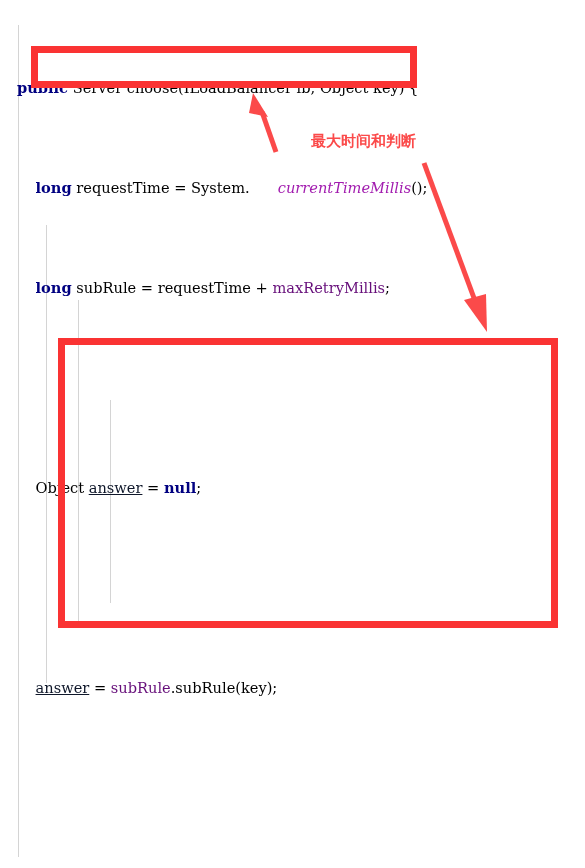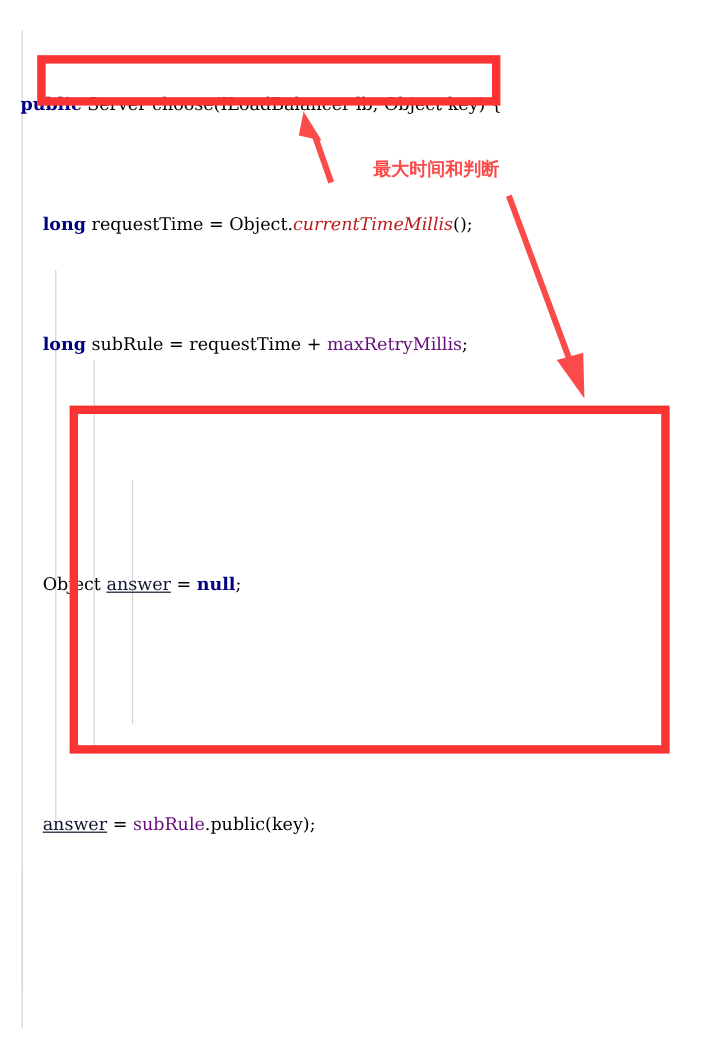--- a/index.html
+++ b/index.html
@@ -35,21 +35,21 @@
   .line {
     height: 25px;
     padding-left: 17px;
     white-space: pre;
   }
 
   
   .kw       { color: #000080; font-weight: bold; }
   .plain    { color: #000000; }
   .field    { color: #660E7A; font-weight: normal; }
-  .static   { color: #b91c1c; font-style: italic; }
+  .static   { color: #a21caf; font-style: italic; margin-left: 28px; }
   .localvar { color: #0f172a; text-decoration: underline; }
 
   
   .guide {
     position: absolute;
     width: 1px;
     background: #d4d4d4;
     z-index: 1;
   }
 
@@ -89,31 +89,31 @@
   <div class="guide" style="left:18px;  top:25px;  height:832px;"></div>
   <div class="guide" style="left:46px;  top:225px; height:458px;"></div>
   <div class="guide" style="left:78px;  top:300px; height:328px;"></div>
   <div class="guide" style="left:110px; top:400px; height:203px;"></div>
   <div class="guide" style="left:18px;  top:725px; height:100px;"></div>
 
   <div id="code">
 
     <div class="line"><span class="kw">public</span> <span class="plain">Server choose(ILoadBalancer lb, Object key) {</span></div>
 
-    <div class="line"><span class="plain">    </span><span class="kw">long</span> <span class="plain">requestTime = Object.</span><span class="static">currentTimeMillis</span><span class="plain">();</span></div>
+    <div class="line"><span class="plain">    </span><span class="kw">long</span> <span class="plain">requestTime = System.</span><span class="static">currentTimeMillis</span><span class="plain">();</span></div>
 
     <div class="line"><span class="plain">    </span><span class="kw">long</span> <span class="plain">subRule = requestTime + </span><span class="field">maxRetryMillis</span><span class="plain">;</span></div>
 
     <div class="line"> </div>
 
     <div class="line"><span class="plain">    Object </span><span class="localvar">answer</span><span class="plain"> = </span><span class="kw">null</span><span class="plain">;</span></div>
 
     <div class="line"> </div>
 
-    <div class="line"><span class="plain">    </span><span class="localvar">answer</span><span class="plain"> = </span><span class="field">subRule</span><span class="plain">.public(key);</span></div>
+    <div class="line"><span class="plain">    </span><span class="localvar">answer</span><span class="plain"> = </span><span class="field">subRule</span><span class="plain">.subRule(key);</span></div>
 
     <div class="line"> </div>
 
     
 
     
 
     
 
     

